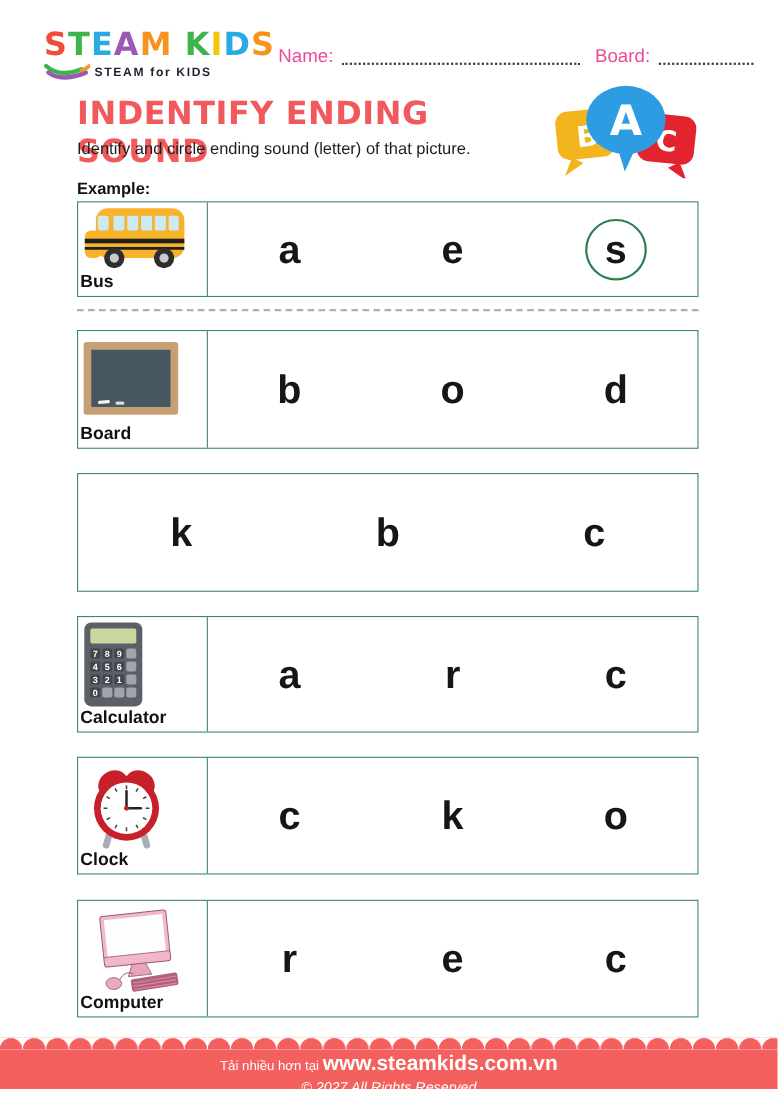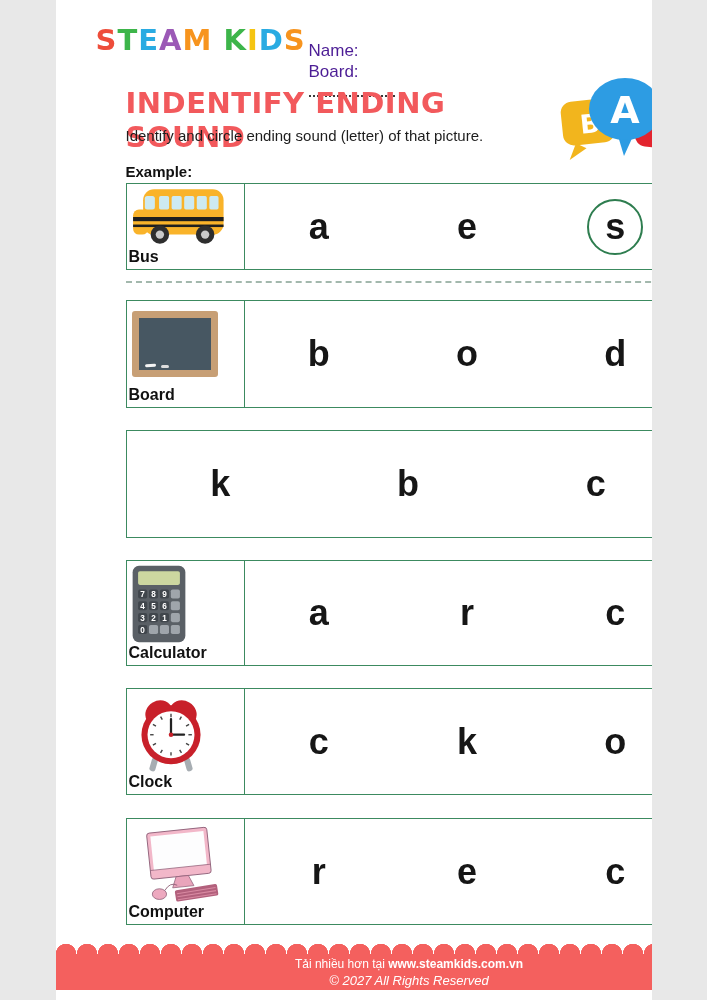--- a/index.html
+++ b/index.html
@@ -1,25 +1,25 @@
 <!DOCTYPE html>
 <html><head>
 <meta charset="utf-8">
 <style>
   * { margin:0; padding:0; box-sizing:border-box; }
   body { background:#e8e8e8; font-family:"Liberation Sans", sans-serif; }
-  .page{ position:relative; width:596px; height:1000px; background:#fff; margin:0 auto; overflow:hidden; }
+  .page{ position:relative; width:707px; height:1000px; background:#fff; margin:0 auto; overflow:hidden; }
 
   
   .logo{ position:absolute; left:40px; top:26px; width:200px; }
   .logo-line{ font-family:"DejaVu Sans", sans-serif; font-weight:bold; font-size:29px; letter-spacing:1px; line-height:1; }
   .logo-line span{ white-space:pre; }
   .logo-sub{ display:flex; align-items:center; gap:4px; margin-top:2px; }
   .logo-tagline{ font-size:11px; font-weight:bold; color:#1c2430; letter-spacing:1.5px; }
-  .name-date{ position:absolute; left:253px; top:42px; width:432px; display:flex; align-items:flex-start; font-size:17px; color:#4c1d95;flex-direction:column; }
+  .name-date{ position:absolute; left:253px; top:42px; width:432px; display:flex; align-items:center; font-size:17px; color:#ec4899; }
   .nd-label{ padding-right:8px; line-height:1.1; }
   .dotline{ border-bottom:2px dotted #3a3a3a; height:16px; }
   .name-line{ flex:1; margin-right:14px; }
   .date-line{ width:86px; }
 
   
   .title{ position:absolute; left:70px; top:86px; width:430px; font-family:"DejaVu Sans", sans-serif; font-weight:bold; font-size:29px; letter-spacing:0.5px; color:#f2595c; }
   .subtitle{ position:absolute; left:70px; top:127px; width:430px; font-size:15px; color:#1d1d1d; }
   .bubbles{ position:absolute; left:498px; top:74px; }
   .bubble-letter{ font-family:"DejaVu Sans", sans-serif; font-weight:bold; fill:#ffffff; }
@@ -41,30 +41,38 @@
   #row-book{ top:430px; height:108px; }
   #row-calculator{ top:560px; height:106px; }
   #row-clock{ top:688px; height:107px; }
   #row-computer{ top:818px; height:107px; }
 
   
   .footer{ position:absolute; left:0; top:943px; width:707px; }
   .scallops{ height:11px; background-image:radial-gradient(circle at 10px 11px, #f4605e 10px, rgba(244,96,94,0) 10.5px); background-size:21px 11px; background-repeat:repeat-x; }
   .footer-band{ background:#f4605e; height:36px; color:#fff; text-align:center; padding-top:3px; }
   .footer-line1{ font-size:12px; }
-  .footer-site{ font-size:12px; font-weight:bold; }
+  .footer-site{ font-size:19px; font-weight:bold; }
   .footer-line2{ font-size:13px; font-style:italic; margin-top:2px; }
 </style>
 </head>
 <body>
 
 <div class="page">
 
   <div class="logo">
     <div class="logo-line"><span style="color: rgb(238, 77, 58);">S</span><span style="color: rgb(61, 181, 74);">T</span><span style="color: rgb(41, 171, 226);">E</span><span style="color: rgb(155, 89, 182);">A</span><span style="color: rgb(247, 148, 30);">M</span><span style="color: rgb(0, 0, 0);"> </span><span style="color: rgb(61, 181, 74);">K</span><span style="color: rgb(245, 196, 17);">I</span><span style="color: rgb(41, 171, 226);">D</span><span style="color: rgb(247, 148, 30);">S</span></div>
+    <div class="logo-sub">
+      <svg width="42" height="18" viewBox="0 0 42 18">
+        <path d="M2,3 Q14,14 34,6" stroke="#3db54a" stroke-width="4" fill="none" stroke-linecap="round"></path>
+        <path d="M4,9 Q16,18 38,9" stroke="#9b59b6" stroke-width="4" fill="none" stroke-linecap="round"></path>
+        <path d="M34,7 Q38,6 41,3" stroke="#f7941e" stroke-width="3.5" fill="none" stroke-linecap="round"></path>
+      </svg>
+      <span class="logo-tagline">STEAM for KIDS</span>
+    </div>
   </div>
 
   <div class="name-date">
     <span class="nd-label">Name:</span>
     <span class="dotline name-line"></span>
     <span class="nd-label">Board:</span>
     <span class="dotline date-line"></span>
   </div>
 
   <div class="title">INDENTIFY ENDING SOUND</div>

